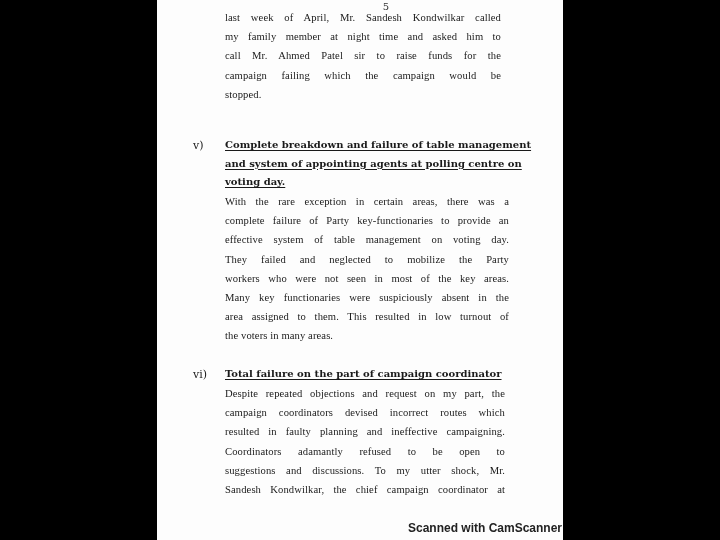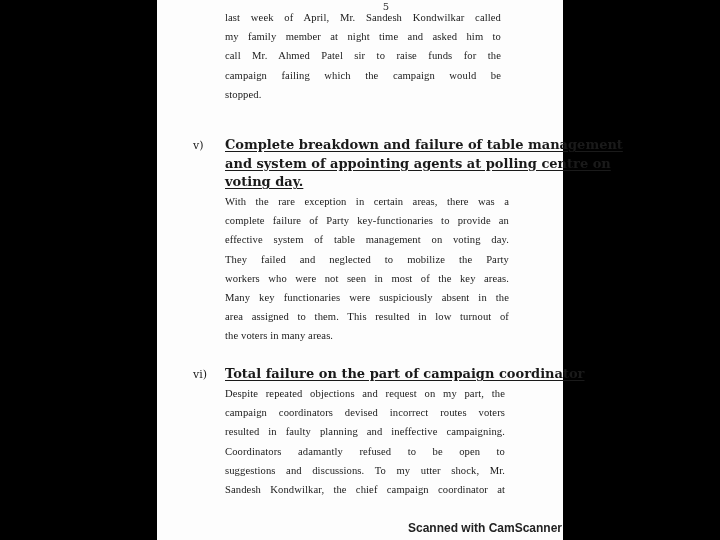--- a/index.html
+++ b/index.html
@@ -56,21 +56,21 @@
       left: 36px;
       font-size: 11px;
       font-weight: normal;
     }
     .sec5-num { top: 139px; }
     .sec6-num { top: 368px; }
     .heading {
       position: absolute;
       left: 68px;
       width: 285px;
-      font-size: 13px;
+      font-size: 10px;
       line-height: 18.5px;
       font-weight: bold;
       text-decoration: underline;
       text-underline-offset: 2px;
     }
     .heading .line {
       display: block;
       text-align: justify;
       text-align-last: justify;
       white-space: nowrap;
@@ -121,21 +121,21 @@
     <span class="line">area assigned to them.  This resulted in low turnout of</span>
     <span class="line last">the voters in many areas.</span>
   </div>
 
   <div class="section-num sec6-num">vi)</div>
   <div class="heading sec6-heading">
     <span class="line last">Total failure on the part of campaign coordinator</span>
   </div>
   <div class="para sec6-body">
     <span class="line">Despite repeated objections and request on my part, the</span>
-    <span class="line">campaign  coordinators devised incorrect routes voters</span>
+    <span class="line">campaign  coordinators devised incorrect routes which</span>
     <span class="line">resulted in faulty planning and ineffective campaigning.</span>
     <span class="line">Coordinators adamantly refused to be open to</span>
     <span class="line">suggestions and discussions.  To my utter shock, Mr.</span>
     <span class="line">Sandesh Kondwilkar,  the chief campaign coordinator at</span>
   </div>
 </div>
 
 <div class="watermark">Scanned with CamScanner</div>
 
 </body></html>

